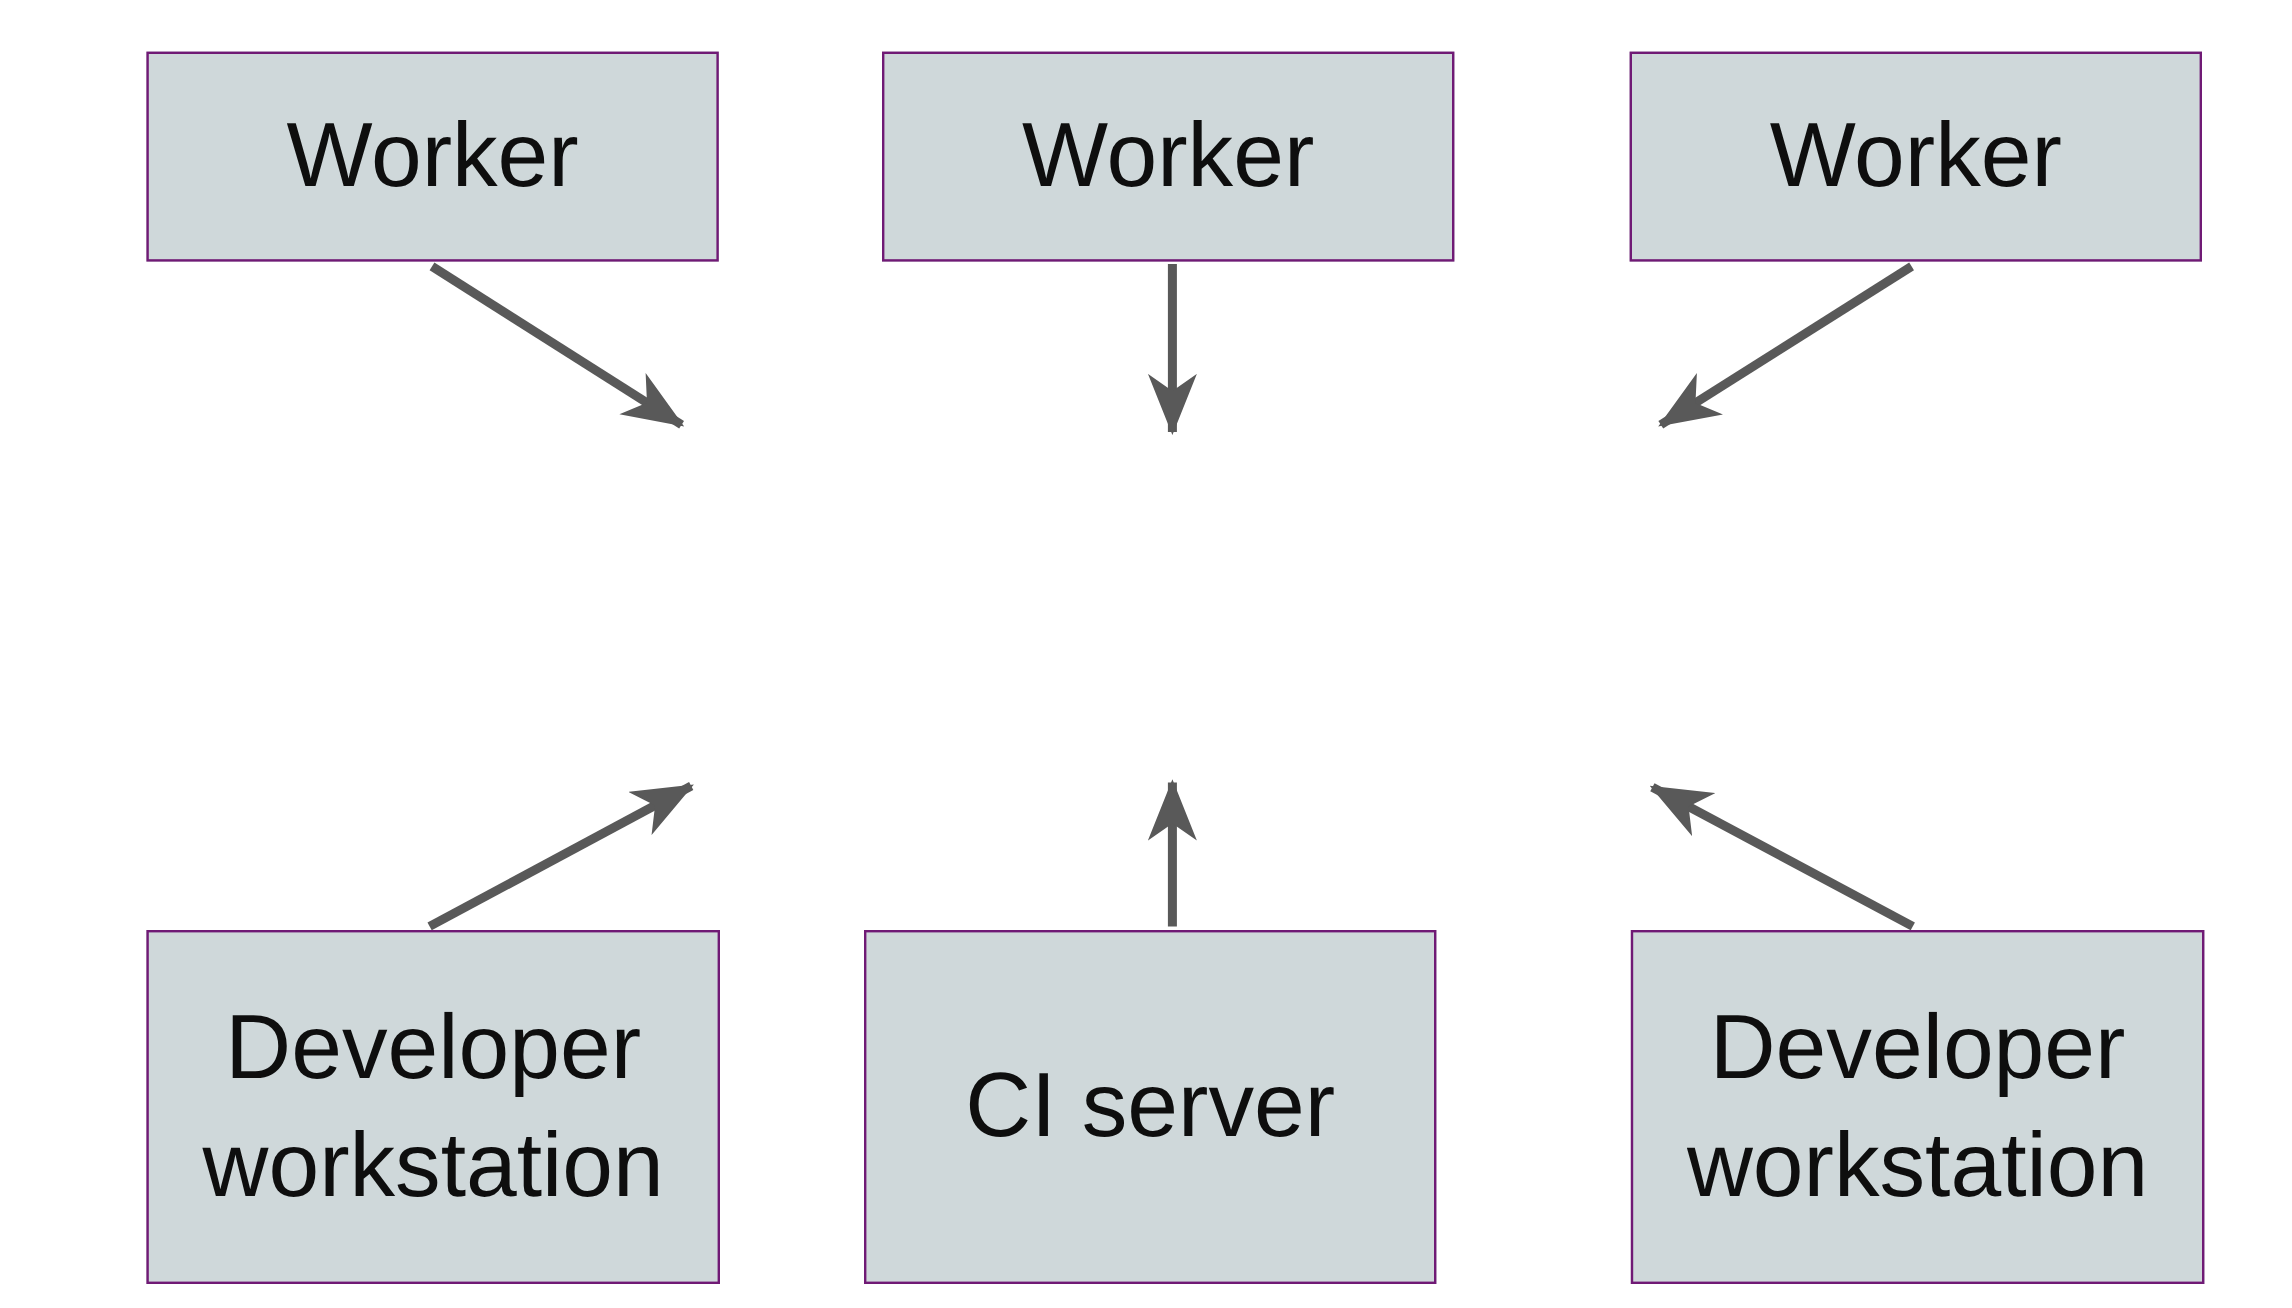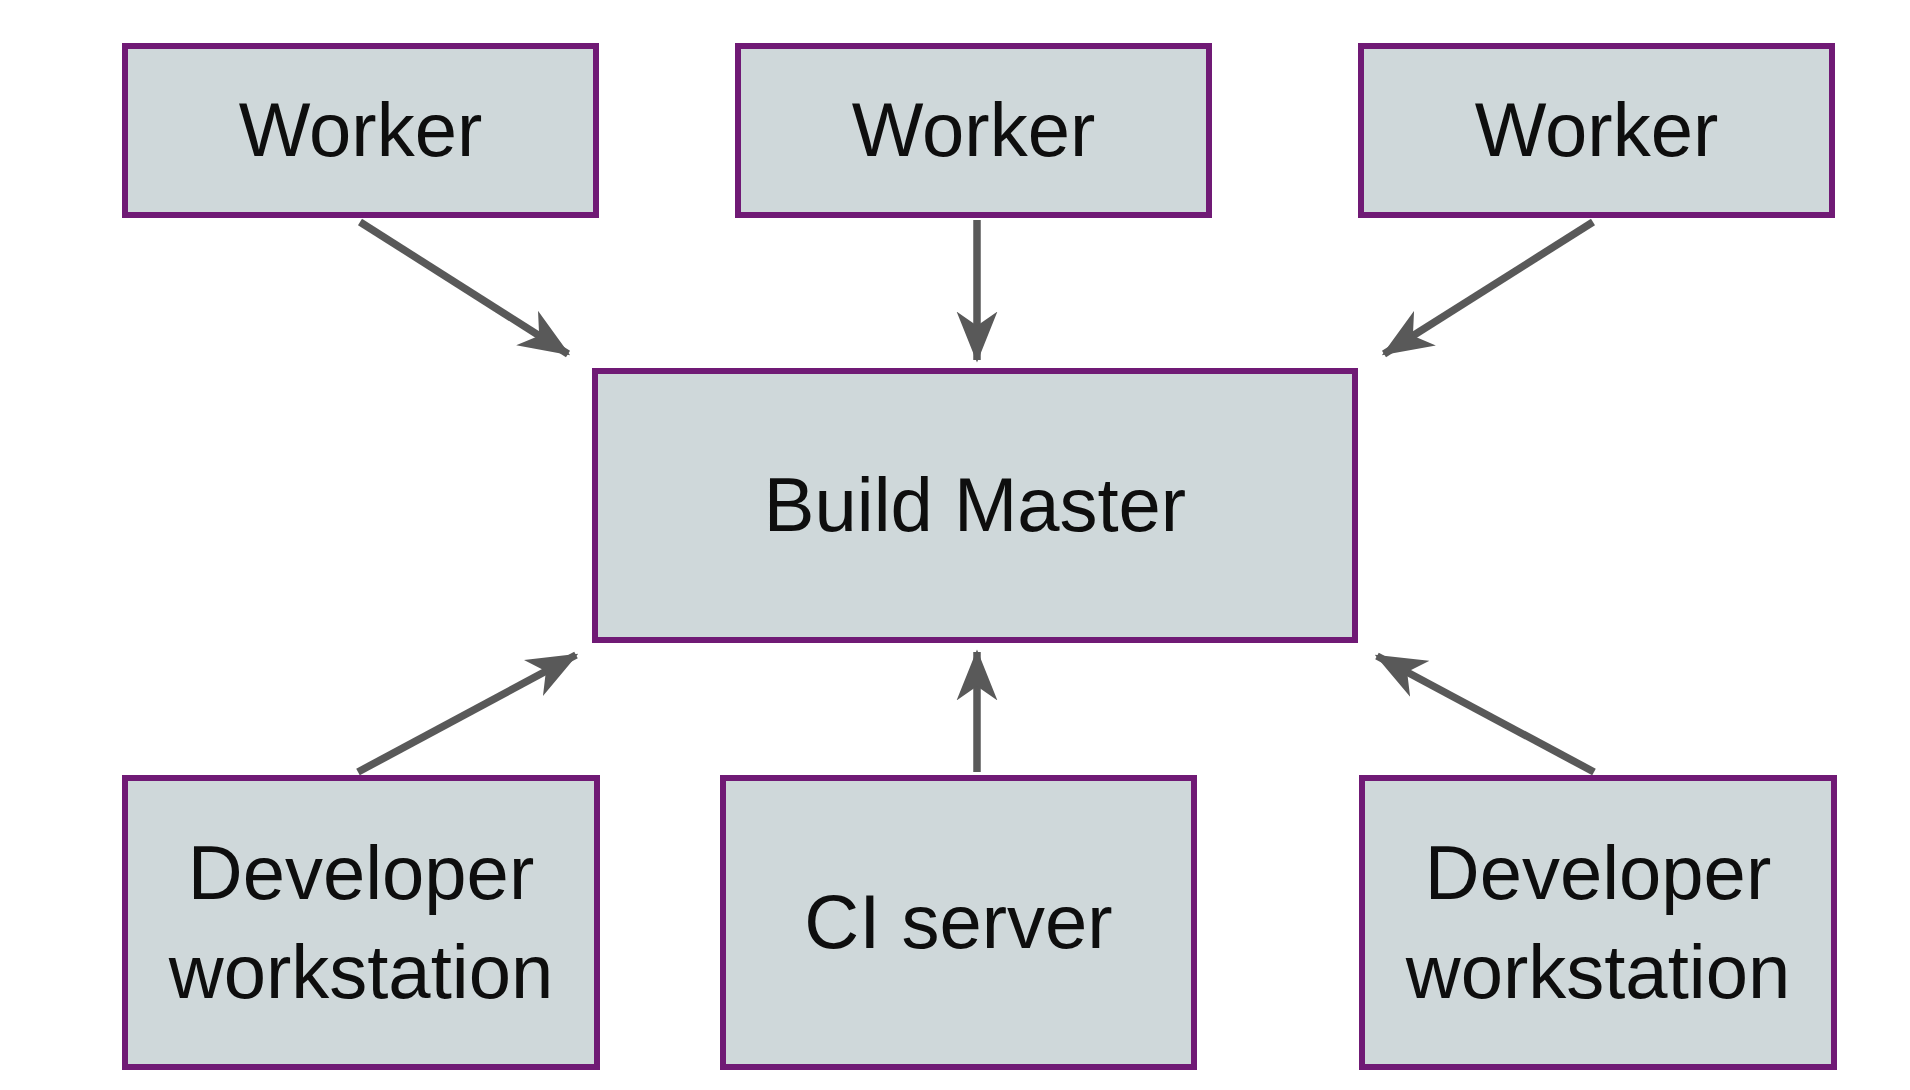--- a/index.html
+++ b/index.html
@@ -24,21 +24,21 @@
     pointer-events: none;
   }
   .node {
     position: absolute;
     display: flex;
     align-items: center;
     justify-content: center;
     text-align: center;
     box-sizing: border-box;
     background: #cfd8da;
-    border: 6px solid #701a75;
+    border: 2px solid #701a75;
     color: #0e0e0e;
     font-size: 76px;
     line-height: 1.3;
     padding: 0 20px;
   }
   
   .node.worker-1 { left: 122px;  top: 43px;  width: 477px; height: 175px; }
   .node.worker-2 { left: 735px;  top: 43px;  width: 477px; height: 175px; }
   .node.worker-3 { left: 1358px; top: 43px;  width: 477px; height: 175px; }
   
@@ -74,23 +74,20 @@
   </div>
 
   <div class="node worker-2">
     <span>Worker</span>
   </div>
 
   <div class="node worker-3">
     <span>Worker</span>
   </div>
 
-  <div class="node build-master">
-    <span>Build Master</span>
-  </div>
 
   <div class="node dev-1">
     <span>Developer workstation</span>
   </div>
 
   <div class="node ci">
     <span>CI server</span>
   </div>
 
   <div class="node dev-2">

